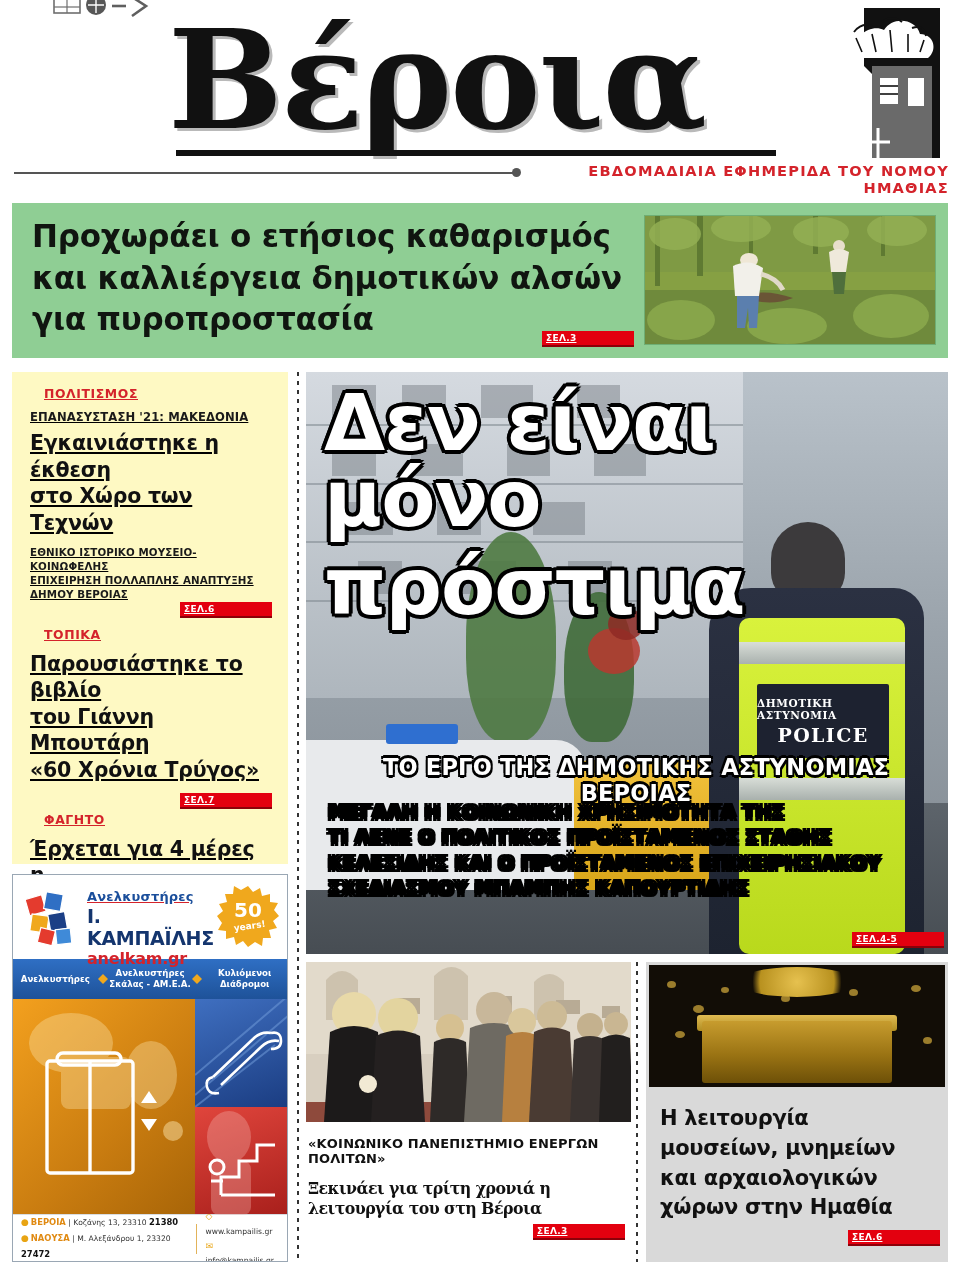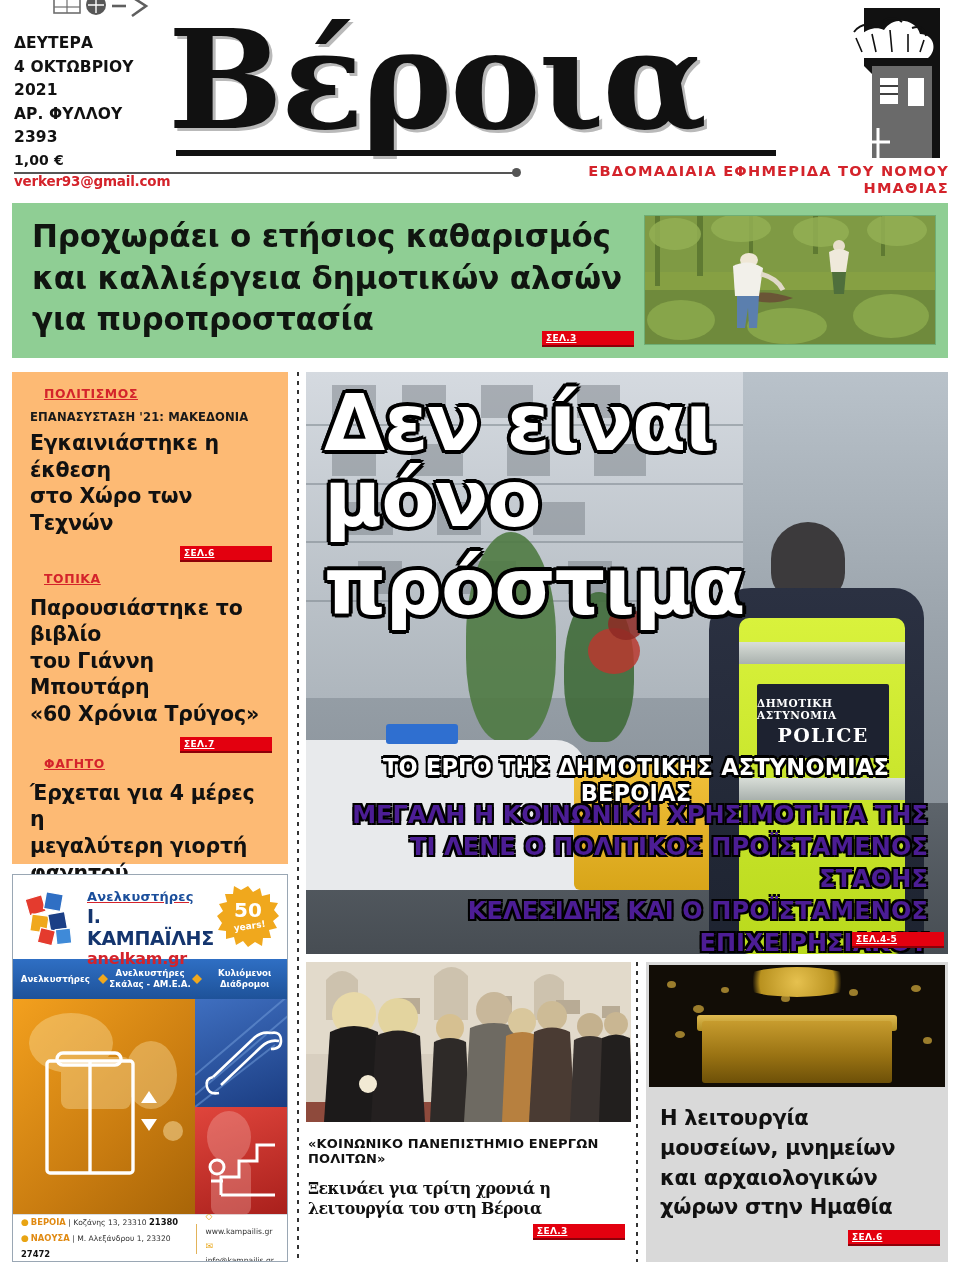--- a/index.html
+++ b/index.html
@@ -79,21 +79,21 @@
 
   
   .divider-v{
     position:absolute;left:297px;top:372px;width:2px;height:890px;
     background:repeating-linear-gradient(to bottom,#333 0 4px,transparent 4px 9px);
   }
 
   
   .sidebar{
     position:absolute;left:12px;top:372px;width:276px;height:492px;
-    background:#fdba74;box-sizing:border-box;padding:14px 14px 0 18px;
+    background:#fef9c3;box-sizing:border-box;padding:14px 14px 0 18px;text-decoration:underline;
   }
   .kicker{
     color:#d4232b;font-weight:bold;font-size:12.4px;letter-spacing:.6px;
     text-decoration:underline;margin:0 0 9px 14px;display:block;
   }
   .eyebrow{
     font-size:11.6px;font-weight:bold;color:#1a1a1a;letter-spacing:.1px;
     margin:0 0 6px 0;
   }
   .side-head{
@@ -194,22 +194,22 @@
       -4px 0 0 #000, 4px 0 0 #000, 0 -4px 0 #000, 0 4px 0 #000;
   }
   .hero-title .l2{display:block;margin-top:12px;}
   .hero-sub1{
     position:absolute;left:40px;top:382px;width:580px;text-align:center;
     font-size:22.5px;font-weight:bold;color:#fff;letter-spacing:.2px;
     text-shadow:-2px -2px 0 #000,2px -2px 0 #000,-2px 2px 0 #000,2px 2px 0 #000,
       0 3px 0 #000,0 -3px 0 #000;
   }
   .hero-sub2{
-    position:absolute;left:22px;top:428px;width:600px;text-align:right;
-    font-size:24px;line-height:1.33;font-weight:bold;color:#4c1d95;
+    position:absolute;left:22px;top:428px;width:600px;text-align:left;
+    font-size:19px;line-height:1.33;font-weight:bold;color:#000000;
     letter-spacing:.1px;
     text-shadow:-2px -2px 0 #000,2px -2px 0 #000,-2px 2px 0 #000,2px 2px 0 #000;
   }
   .hero-badge{position:absolute;right:4px;bottom:6px;}
 
   
   .bl{
     position:absolute;left:306px;top:962px;width:325px;height:300px;
     background:#fff;box-sizing:border-box;
   }
@@ -265,27 +265,20 @@
     <svg class="corner-logo" viewBox="0 0 110 30">
       <rect x="2" y="4" width="26" height="15" fill="none" stroke="#555" stroke-width="1.6"></rect>
       <line x1="2" y1="13" x2="28" y2="13" stroke="#555" stroke-width="1.2"></line>
       <line x1="15" y1="4" x2="15" y2="19" stroke="#555" stroke-width="1.2"></line>
       <circle cx="44" cy="11" r="10" fill="#3a3a3a"></circle>
       <path d="M36 11 h16 M44 3 v16" stroke="#fff" stroke-width="1.4"></path>
       <path d="M60 12 h14" stroke="#444" stroke-width="2.6"></path>
       <path d="M80 3 l14 9 l-14 10" fill="none" stroke="#444" stroke-width="2.6"></path>
     </svg>
 
-    <div class="dateblock">
-      <div>ΔΕΥΤΕΡΑ</div>
-      <div>4 ΟΚΤΩΒΡΙΟΥ 2021</div>
-      <div>ΑΡ. ΦΥΛΛΟΥ 2393</div>
-      <div class="price">1,00 €</div>
-      <div class="mail">verker93@gmail.com</div>
-    </div>
 
     <div class="logo-wrap">
       <div class="logo-text">Βέροια</div>
       <div class="logo-rule"></div>
     </div>
 
     <svg class="house-logo" viewBox="0 0 120 150">
       <rect x="44" y="0" width="76" height="150" fill="#111"></rect>
       <path d="M30 46 C34 26 52 16 64 22 C72 8 96 10 100 26 C114 26 118 42 108 50 L30 50 Z" fill="#fff"></path>
       <path d="M34 24 q8 -10 18 -6 M62 14 q10 -8 20 0 M92 20 q12 -4 14 8" stroke="#111" stroke-width="2" fill="none"></path>
@@ -361,20 +354,25 @@
   <div class="divider-v2"></div>
 
   <div class="sidebar">
 
     <div>
       <span class="kicker">ΠΟΛΙΤΙΣΜΟΣ</span>
       <p class="eyebrow">ΕΠΑΝΑΣΥΣΤΑΣΗ '21: ΜΑΚΕΔΟΝΙΑ</p>
       <p class="side-head">
         <span>Εγκαινιάστηκε η έκθεση</span><br>
         <span>στο Χώρο των Τεχνών</span>
+      </p>
+      <p class="side-sub">
+        <span>ΕΘΝΙΚΟ ΙΣΤΟΡΙΚΟ ΜΟΥΣΕΙΟ- ΚΟΙΝΩΦΕΛΗΣ</span><br>
+        <span>ΕΠΙΧΕΙΡΗΣΗ ΠΟΛΛΑΠΛΗΣ ΑΝΑΠΤΥΞΗΣ</span><br>
+        <span>ΔΗΜΟΥ ΒΕΡΟΙΑΣ</span>
       </p>
       <div class="side-badge-row">
         <div class="badge">
           <span>ΣΕΛ.6</span>
         </div>
       </div>
     </div>
 
     <div class="story-gap"></div>
 

